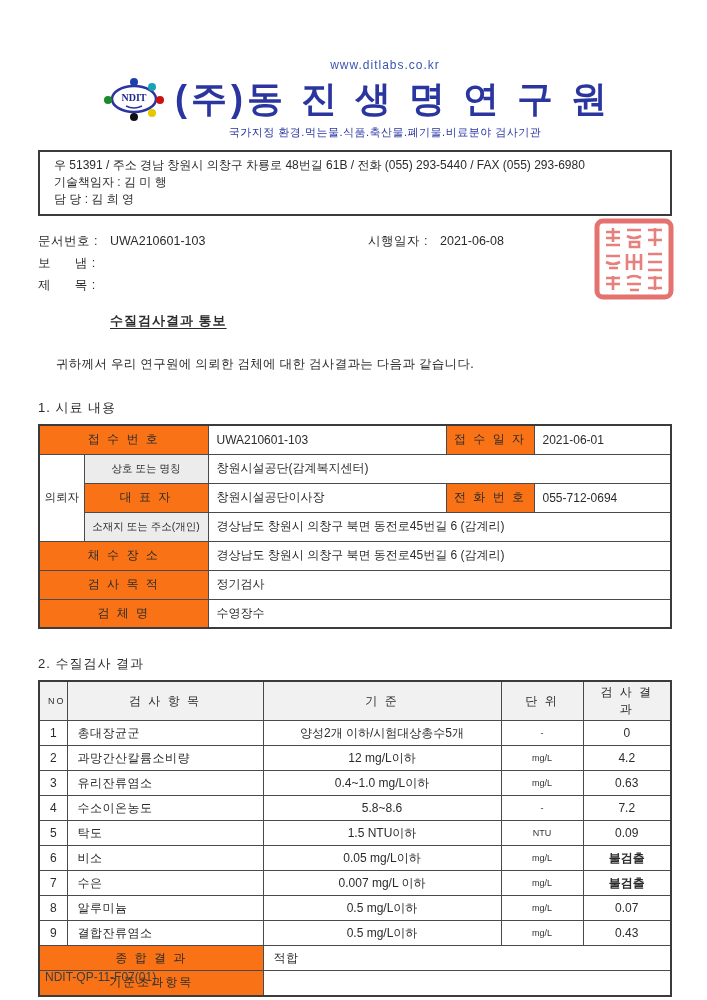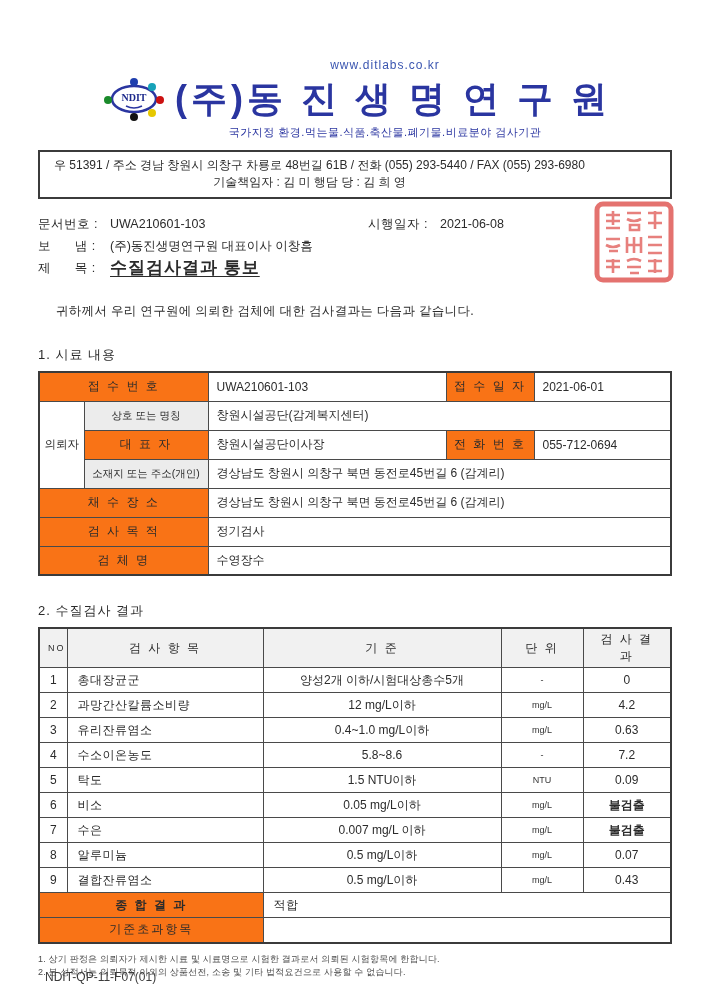--- a/index.html
+++ b/index.html
@@ -13,30 +13,30 @@
 
   
   .site-url { text-align:center; color:#3a55b0; font-size:12px; letter-spacing:1px; padding-left:60px; }
   .brand-row { display:flex; align-items:center; justify-content:center; margin-top:2px; }
   .logo { width:70px; height:50px; flex:0 0 auto; margin-right:6px; }
   .brand-name { color:#2a35a0; font-size:36px; font-weight:bold; letter-spacing:4px; white-space:nowrap; }
   .brand-sub { text-align:center; color:#2a35a0; font-size:11px; letter-spacing:0.5px; margin-top:1px; padding-left:60px; }
 
   
   .contact-box { border:2px solid #3b3b3b; margin-top:10px; padding:5px 10px 6px 14px; font-size:12px; line-height:17px; }
-  .contact-line2 { display:flex; justify-content:center; padding-right:95px; }
+  .contact-line2 { display:flex; justify-content:flex-start; padding-right:95px;flex-direction:column; }
 
   
   .doc-info { margin-top:14px; font-size:12.5px; position:relative; }
   .doc-row { display:flex; line-height:22px; }
   .doc-col-l { width:330px; display:flex; }
   .doc-col-r { display:flex; }
   .doc-label { width:72px; letter-spacing:0.5px; white-space:pre; }
   .doc-value { white-space:nowrap; }
-  .subject-value { font-weight:bold; text-decoration:underline; text-underline-offset:3px; font-size:17px; letter-spacing:1px; }
+  .subject-value { font-weight:bold; text-decoration:underline; text-underline-offset:3px; font-size:13px; letter-spacing:1px;margin-top:36px; }
 
   
   .seal { position:absolute; top:-12px; left:556px; width:80px; height:82px; }
 
   .intro { margin-top:24px; font-size:12.5px; padding-left:18px; letter-spacing:0.3px; }
 
   
   .section-title { font-size:13px; margin-top:26px; margin-bottom:7px; letter-spacing:1px; }
   table { border-collapse:collapse; width:634px; table-layout:fixed; }
   table, td, th { border:1px solid #4a4a4a; }
@@ -97,21 +97,20 @@
         <span class="doc-value">UWA210601-103</span>
       </div>
       <div class="doc-col-r">
         <span class="doc-label">시행일자 :</span>
         <span class="doc-value">2021-06-08</span>
       </div>
     </div>
     <div class="doc-row">
       <div class="doc-col-r">
         <span class="doc-label">보      냄 :</span>
-        <span class="doc-value">(주)동진생명연구원  대표이사 이창흠</span>
       </div>
     </div>
     <div class="doc-row">
       <div class="doc-col-l">
         <span class="doc-label">제      목 :</span>
         <span class="doc-value subject-value">수질검사결과 통보</span>
       </div>
     </div>
 
     <span class="seal">
@@ -254,21 +253,21 @@
       <td>0.07</td>
     </tr>
     <tr>
       <td>9</td>
       <td class="item">결합잔류염소</td>
       <td>0.5 mg/L이하</td>
       <td class="unit">mg/L</td>
       <td>0.43</td>
     </tr>
     <tr>
-      <td colspan="2" class="lbl" style="width:145px;font-weight:bold;">종 합 결 과</td>
+      <td colspan="2" class="lbl" style="width:145px;">종 합 결 과</td>
       <td colspan="3" class="item">적합</td>
     </tr>
     <tr>
       <td colspan="2" class="lbl">기준초과항목</td>
       <td colspan="3" class="item"></td>
     </tr>
   </tbody>
     </table>
 
   <div class="footnotes">

